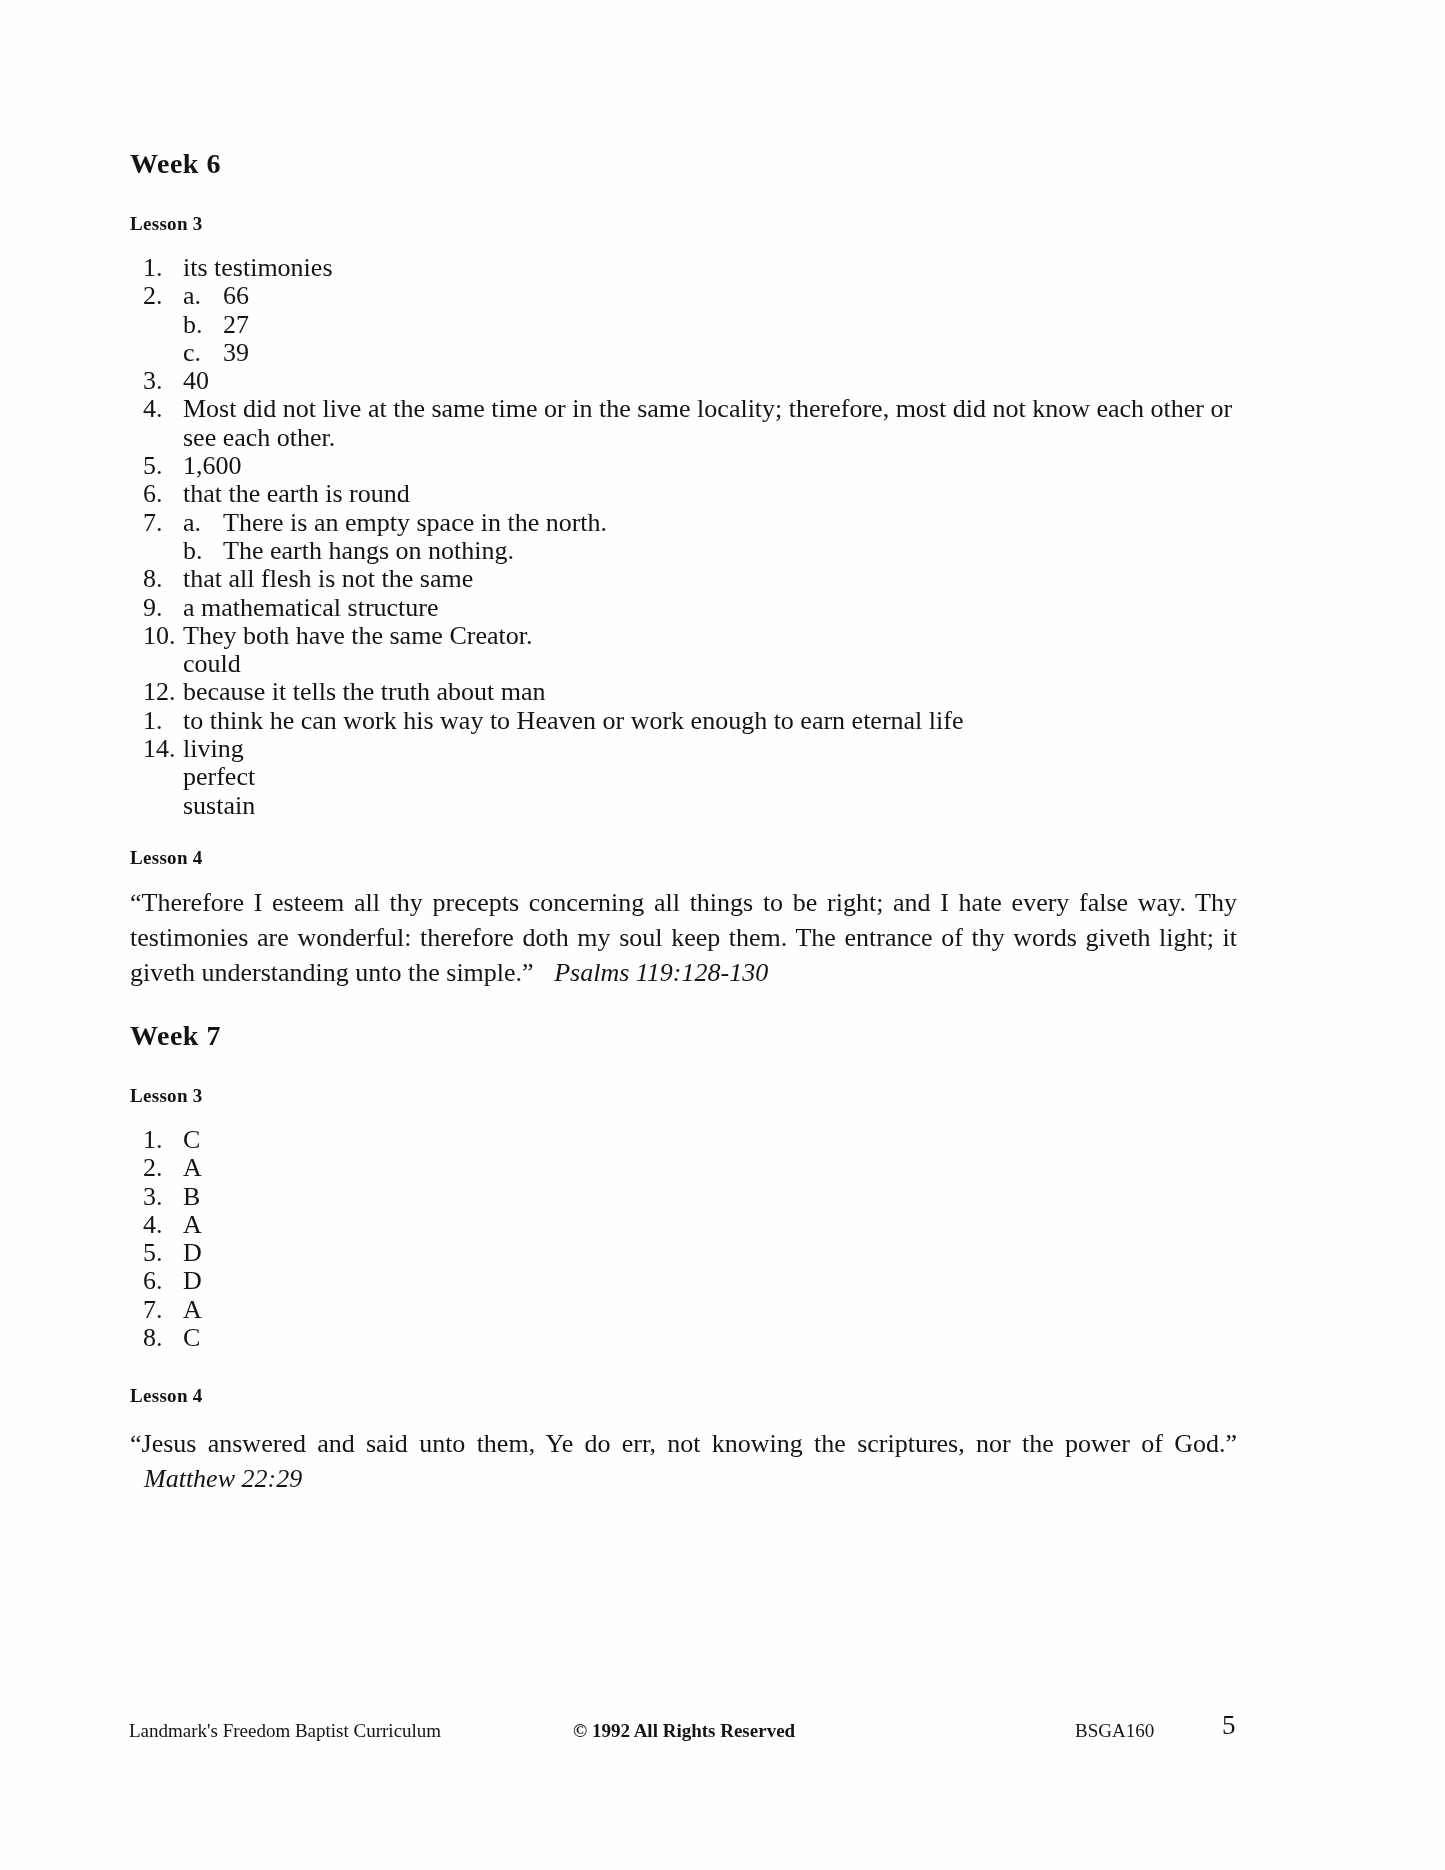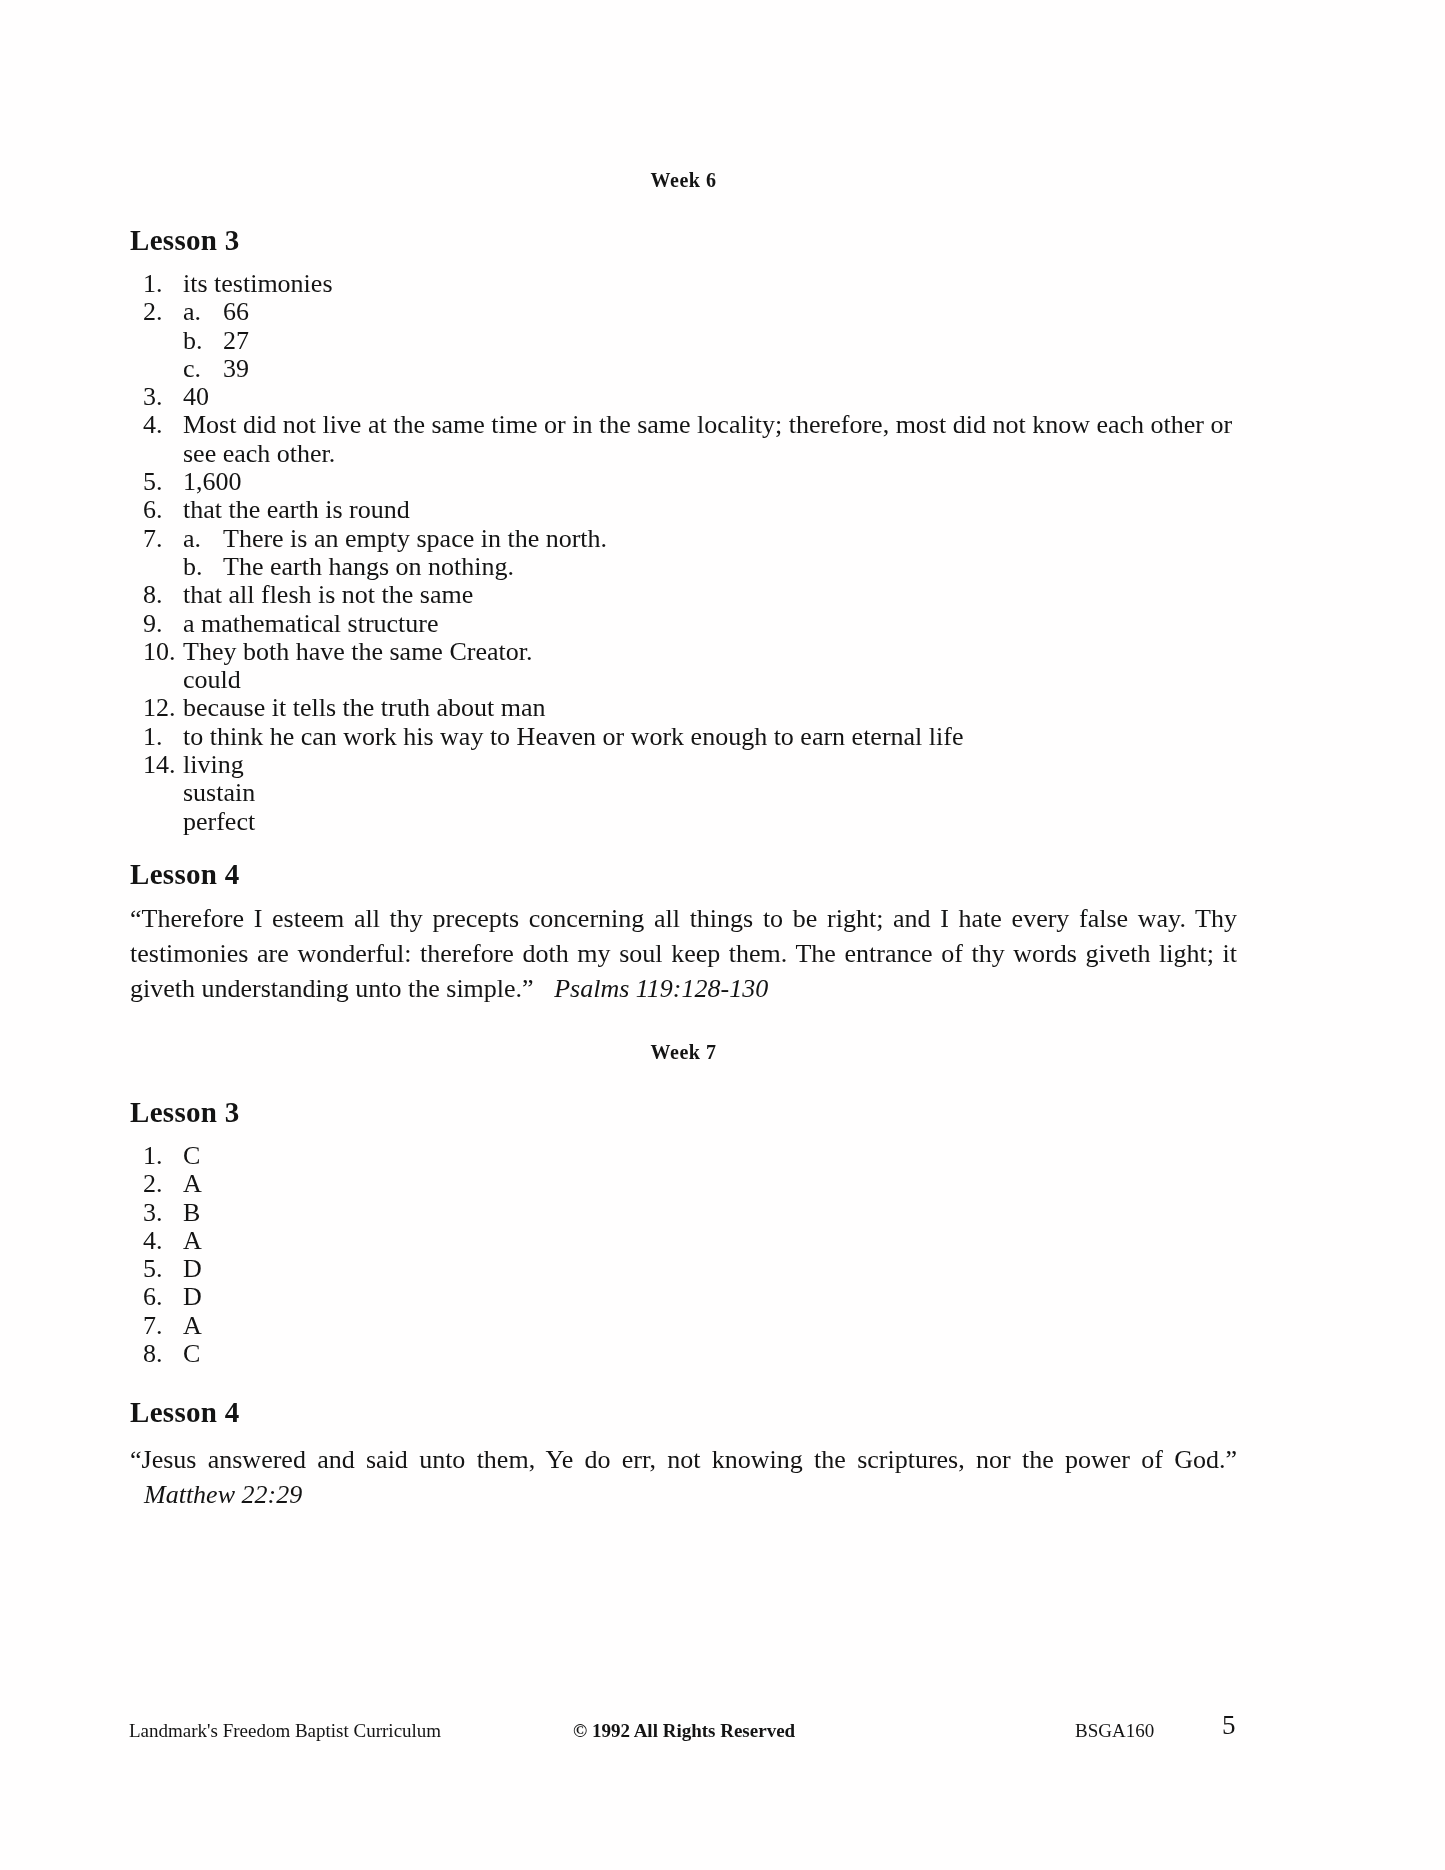--- a/index.html
+++ b/index.html
@@ -9,31 +9,31 @@
     height: 1870px;
     background: #fffefe;
     box-sizing: border-box;
     padding: 148px 208px 0 130px;
     font-family: "Liberation Serif", "DejaVu Serif", serif;
     color: #141414;
     font-size: 26px;
     line-height: 28.3px;
   }
   .week-title {
-    margin: 16px;
-    font-size: 20px;
+    margin: 0;
+    font-size: 28px;
     line-height: 32px;
     font-weight: 700;
-    text-align: center;
+    text-align: left;
     letter-spacing: 0.5px;
   }
   .week-title.second { margin-top: 30px; }
   .lesson-title {
     margin: 28px 0 14px 0;
-    font-size: 29px;
+    font-size: 19px;
     line-height: 32px;
     font-weight: 700;
     letter-spacing: 0.3px;
   }
   .lesson-title.tight { margin-top: 22px; margin-bottom: 11px; }
   .answer-list { margin-left: 13px; }
   .row { display: flex; align-items: baseline; }
   .num { flex: 0 0 40px; }
   .letter { flex: 0 0 40px; }
   .txt { flex: 1 1 auto; }
@@ -133,25 +133,25 @@
     <div class="row">
       <span class="num">1.</span>
       <span class="txt">to think he can work his way to Heaven or work enough to earn eternal life</span>
     </div>
     <div class="row">
       <span class="num">14.</span>
       <span class="txt">living</span>
     </div>
     <div class="row">
       <span class="num"></span>
+      <span class="txt">perfect</span>
+    </div>
+    <div class="row">
+      <span class="num"></span>
       <span class="txt">sustain</span>
-    </div>
-    <div class="row">
-      <span class="num"></span>
-      <span class="txt">perfect</span>
     </div>
   </div>
 
   <h2 class="lesson-title tight">Lesson 4</h2>
 
   <p class="quote">
     <span class="qt">“Therefore I esteem all thy precepts concerning all things to be right; and I hate every false way. Thy testimonies are wonderful:  therefore doth my soul keep them.  The entrance of thy words giveth light; it giveth understanding unto the simple.”</span>
     <span class="ref">Psalms 119:128-130</span>
   </p>
 

